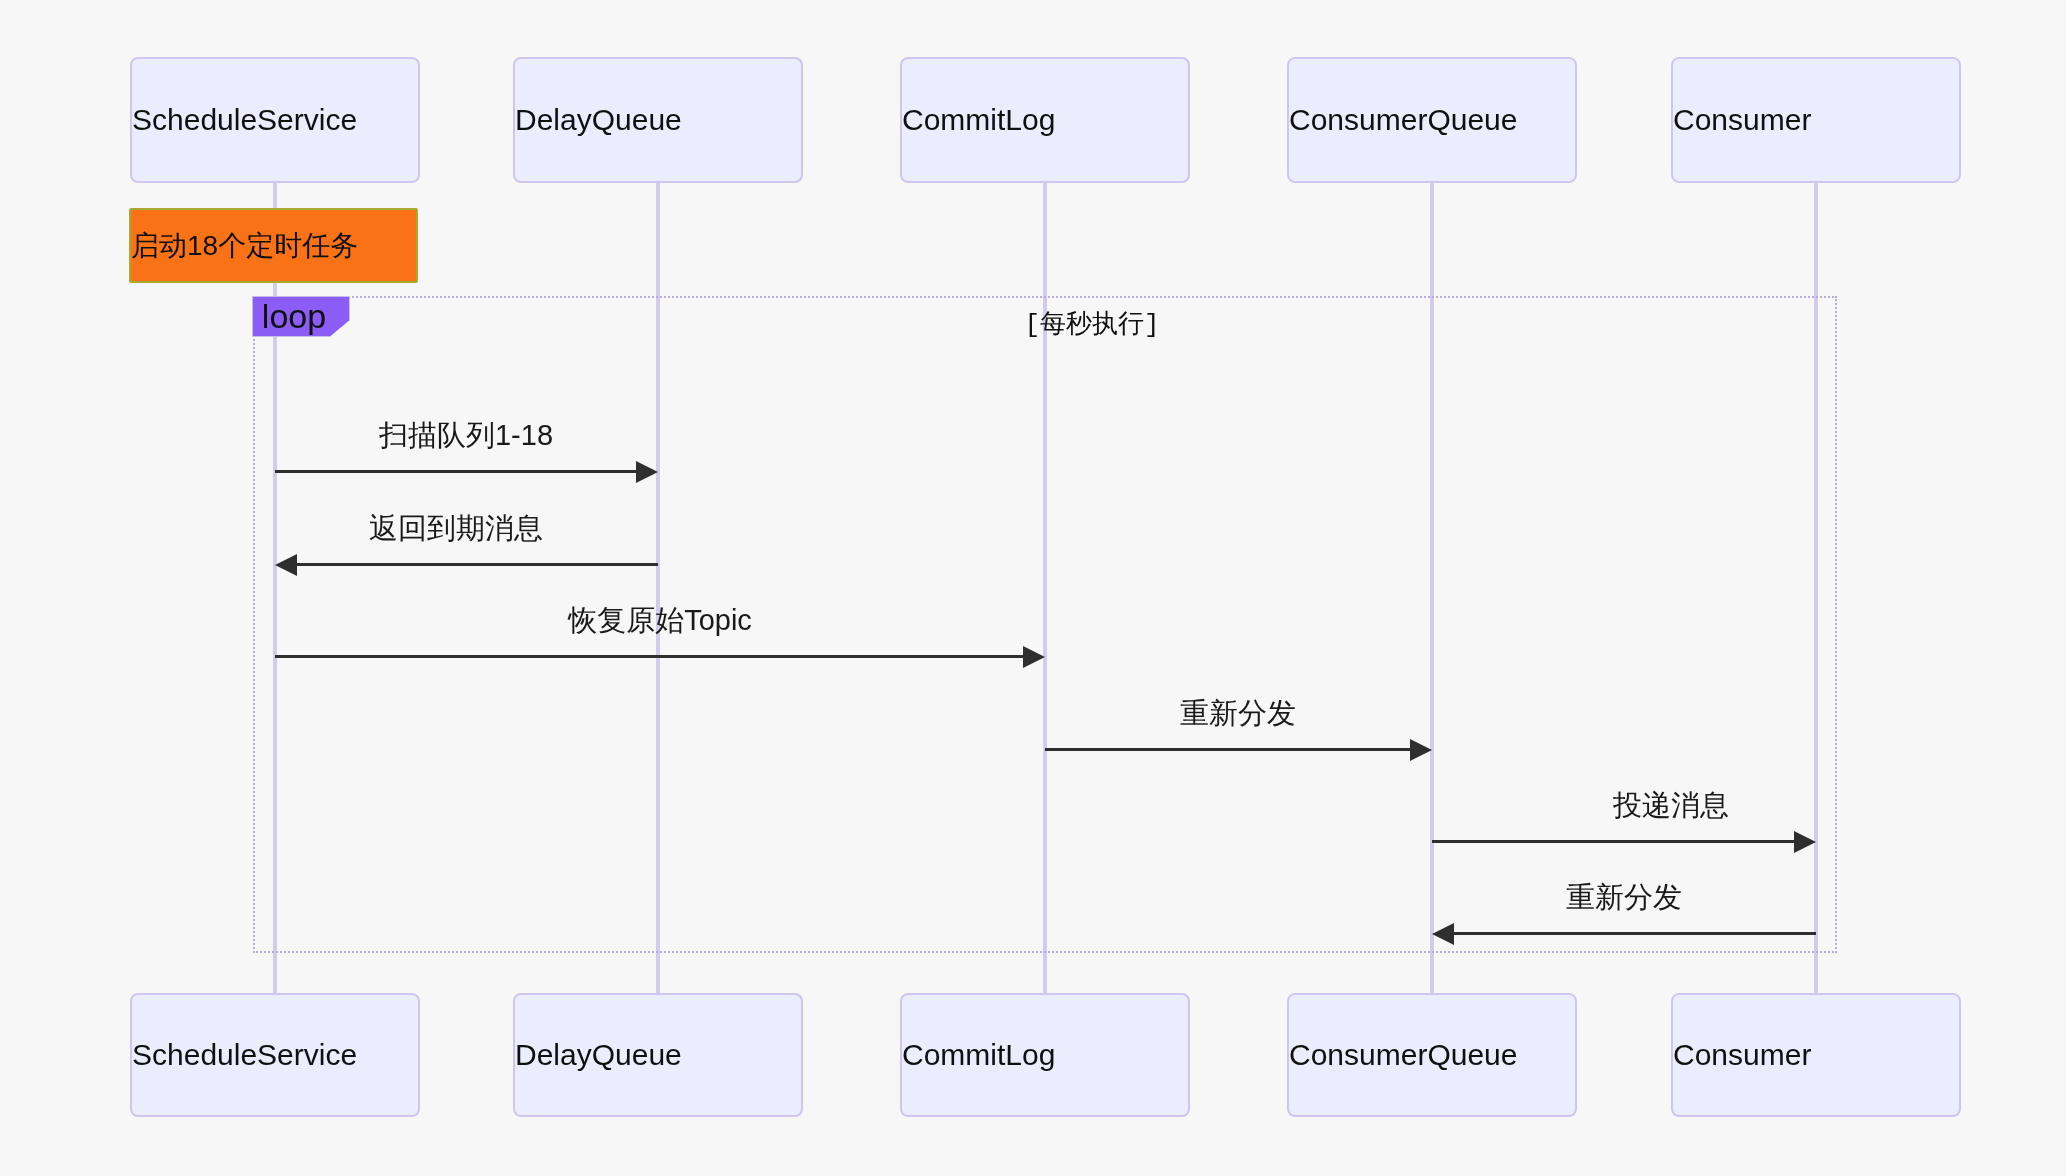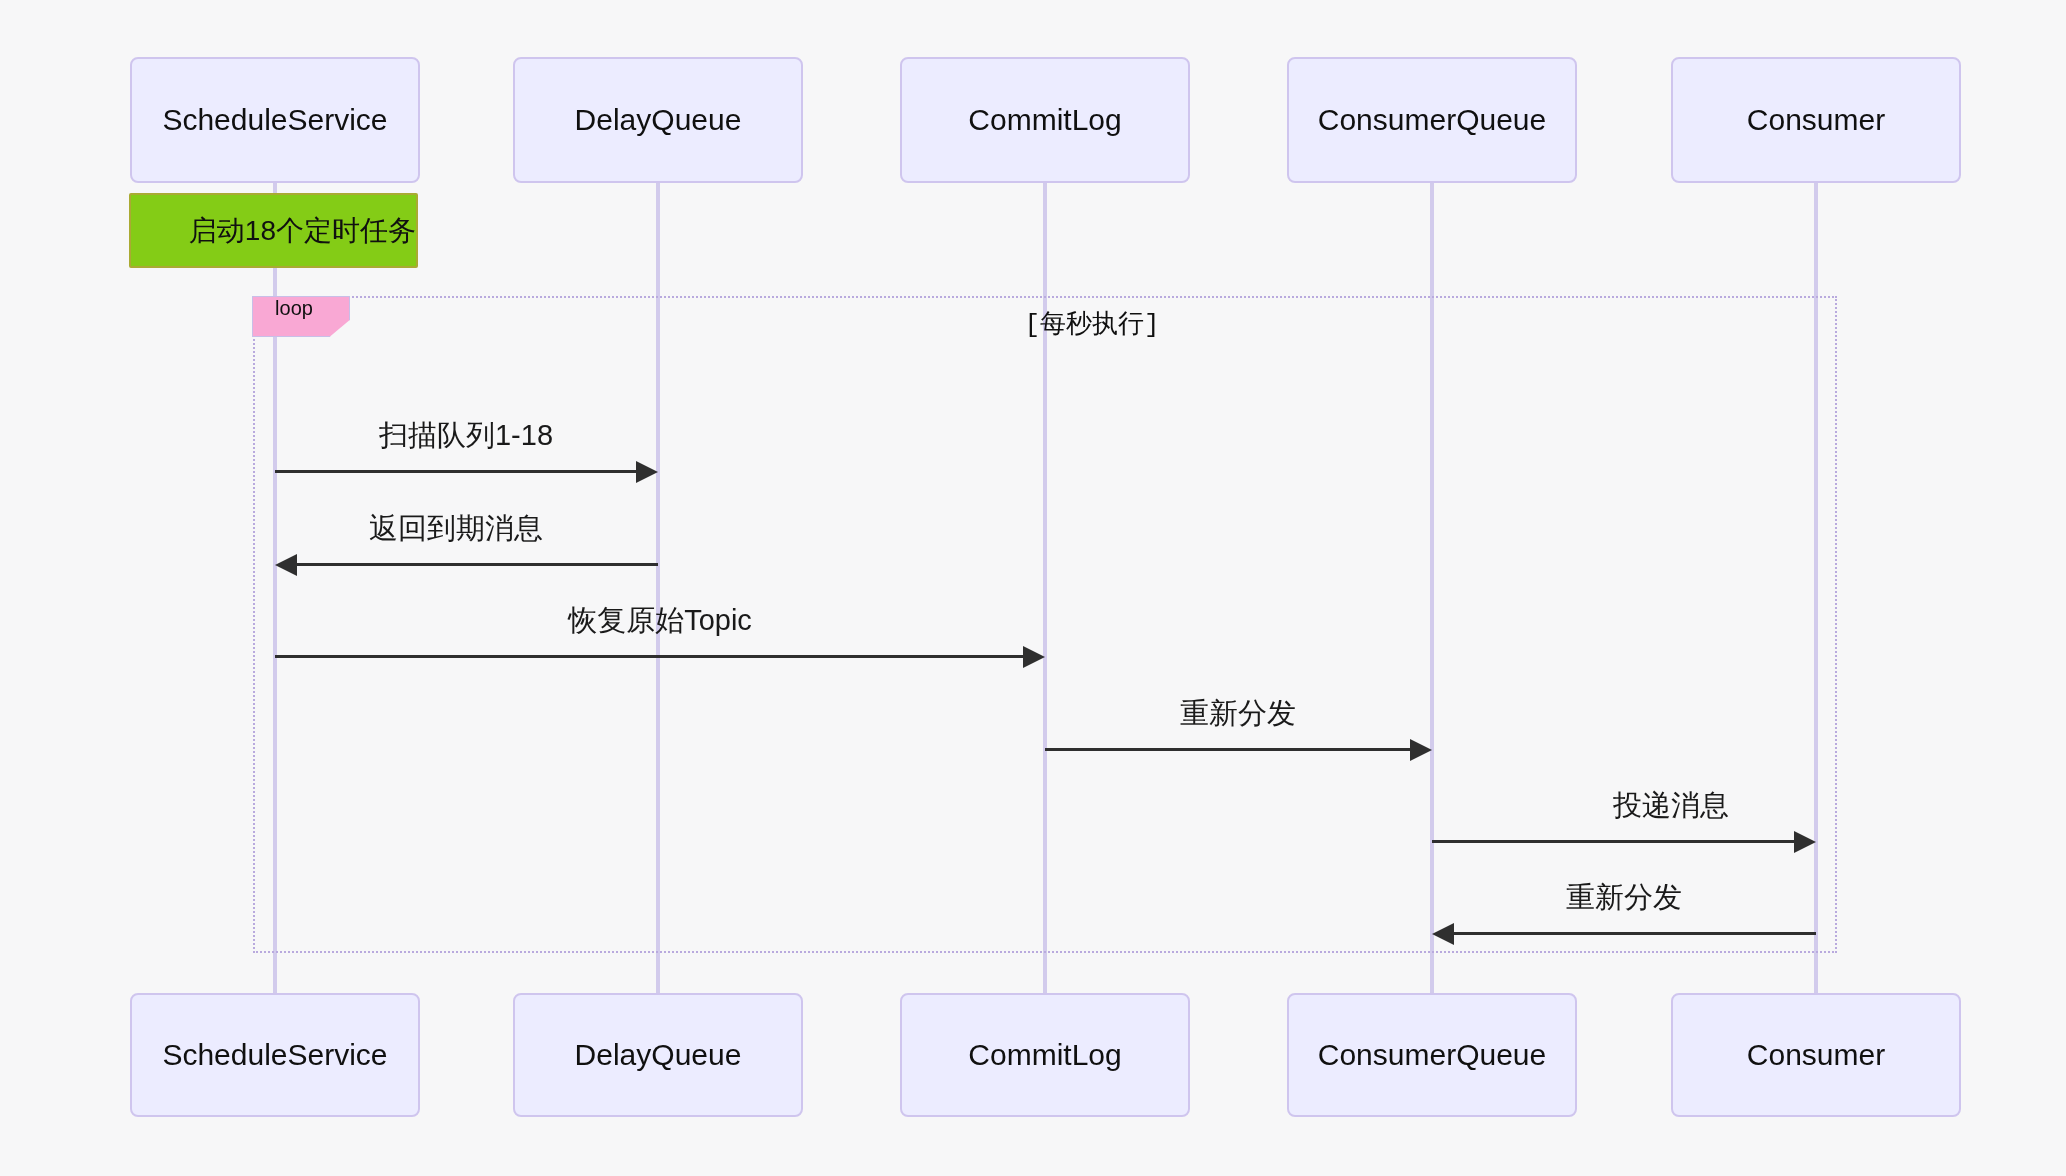--- a/index.html
+++ b/index.html
@@ -5,41 +5,41 @@
   html,body{margin:0;padding:0;background:#f7f7f8;}
   .canvas{
     position:relative;width:2066px;height:1176px;background:#f7f7f8;
     font-family:"Liberation Sans","DejaVu Sans",sans-serif;overflow:hidden;
   }
   .lifeline{
     position:absolute;top:183px;height:810px;width:4px;background:#d2cbec;
   }
   .actor{
     position:absolute;width:290px;background:#ececff;border:2px solid #cfc5ee;
-    border-radius:8px;display:flex;align-items:center;justify-content:center;
+    border-radius:8px;display:flex;align-items:center;justify-content:flex-start;
     font-size:30px;color:#101010;box-sizing:border-box;
   }
   .actor.top{top:57px;height:126px;}
   .actor.bottom{top:993px;height:124px;}
   .note{
-    position:absolute;left:129px;top:193px;width:289px;height:75px;
-    background:#84cc16;border:2px solid #aaaa33;box-sizing:border-box;
-    display:flex;align-items:center;justify-content:flex-end;
+    position:absolute;left:129px;top:208px;width:289px;height:75px;
+    background:#f97316;border:2px solid #aaaa33;box-sizing:border-box;
+    display:flex;align-items:center;justify-content:flex-start;
     font-size:28px;color:#101010;border-radius:2px;
   }
   .loop-box{
     position:absolute;left:253px;top:296px;width:1584px;height:657px;
     border:2px dotted #b9aade;box-sizing:border-box;
   }
   .loop-label{
     position:absolute;left:252px;top:296px;width:98px;height:41px;
-    background:#f9a8d4;border:1px solid #c8bfe8;box-sizing:border-box;
+    background:#8b5cf6;border:1px solid #c8bfe8;box-sizing:border-box;
     clip-path:polygon(0 0,100% 0,100% 58%,79% 100%,0 100%);
     display:flex;align-items:flex-start;justify-content:center;
-    font-size:20px;color:#101010;padding-right:14px;
+    font-size:34px;color:#101010;padding-right:14px;
   }
   .loop-cond{
     position:absolute;transform:translate(-50%,-50%);left:1092px;top:323px;
     font-size:26px;color:#101010;white-space:nowrap;font-family:Liberation Mono, monospace;
   }
   .msg-label{
     position:absolute;transform:translate(-50%,-50%);
     font-size:29px;color:#1a1a1a;white-space:nowrap;
   }
   .msg-line{position:absolute;height:3px;background:#2f2f2f;}

